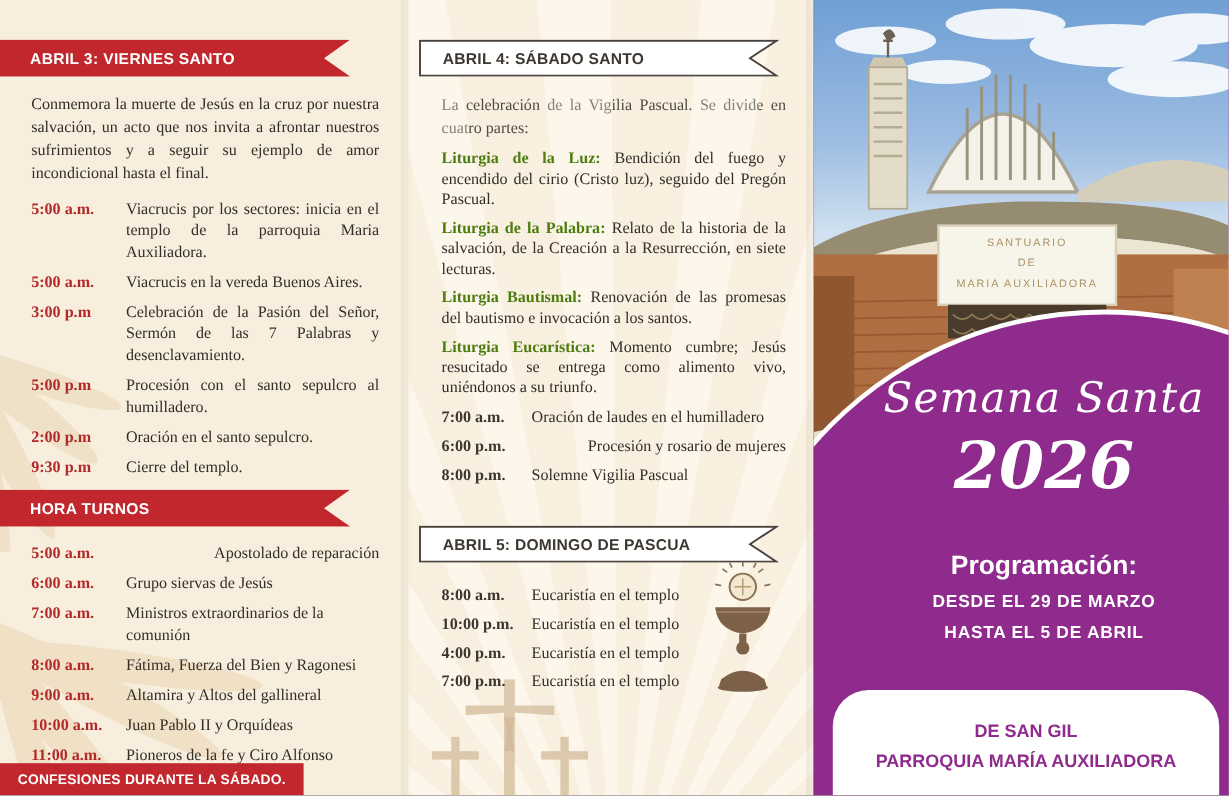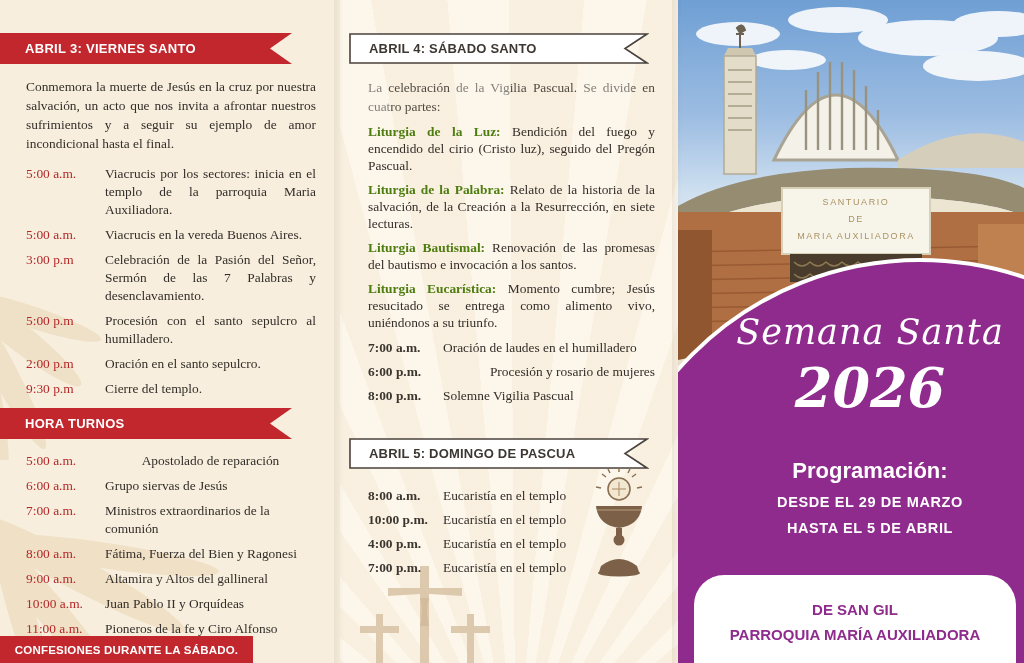--- a/index.html
+++ b/index.html
@@ -39,21 +39,21 @@
     font-family:"Liberation Sans",sans-serif;font-weight:bold;font-size:13px;
     letter-spacing:.2px;color:#3d3731;
   }
   
   .intro{margin:13px 24px 0 26px;font-size:13.4px;line-height:19px;text-align:justify;}
   #panel-mid .intro{margin:14px 23px 0 28px;}
   .liturgy{margin:7px 23px 0 28px;font-size:13.4px;line-height:17px;text-align:justify;position:relative;z-index:2;}
   .liturgy b{color:#4d7c0f;}
   .sched{margin:10px 24px 0 26px;position:relative;z-index:2;}
   .sched .row{display:flex;gap:7px;margin-bottom:7px;font-size:13.4px;line-height:18px;}
-  .sched .time{flex:0 0 72px;color:var(--time-red,#b3292a);}
+  .sched .time{flex:0 0 72px;color:var(--time-red,#b3292a);font-weight:bold;}
   .sched .desc{flex:1;text-align:justify;}
   #panel-mid .sched{margin-left:28px;margin-right:23px;}
   #panel-mid .sched .time{flex:0 0 68px;color:#3c3630;font-weight:bold;}
   #panel-mid .sched .row{margin-bottom:6px;}
   #sched-viernes{margin-top:12px;}
   #sched-turnos{margin-top:13px;}
   #sched-sabado{margin-top:8px;}
   #sched-domingo{margin-top:18px;width:230px;}
   #sched-domingo .row{margin-bottom:5px;}
   #sched-domingo .desc{text-align:left;}
@@ -161,21 +161,21 @@
       </div>
 
     <div class="ribbon-red" style="margin-top:10px;">
       <span>HORA TURNOS</span>
     </div>
 
     <div class="sched" id="sched-turnos">
 
         <div class="row">
           <span class="time">5:00 a.m.</span>
-          <span class="desc" style="text-align:center">Apostolado de reparación</span>
+          <span class="desc" style="text-align:right">Apostolado de reparación</span>
         </div>
 
         <div class="row">
           <span class="time">6:00 a.m.</span>
           <span class="desc" style="text-align:left">Grupo siervas de Jesús</span>
         </div>
 
         <div class="row">
           <span class="time">7:00 a.m.</span>
           <span class="desc" style="text-align:left">Ministros extraordinarios de la comunión</span>

